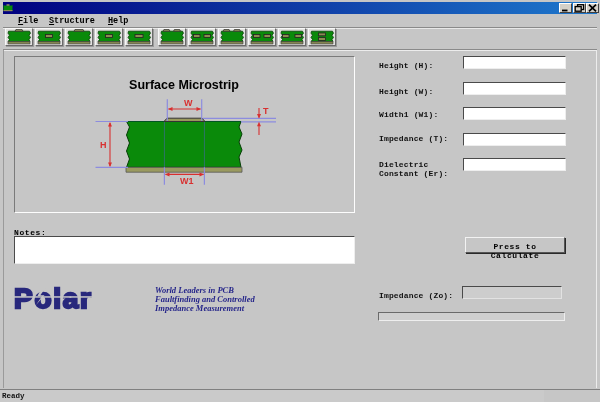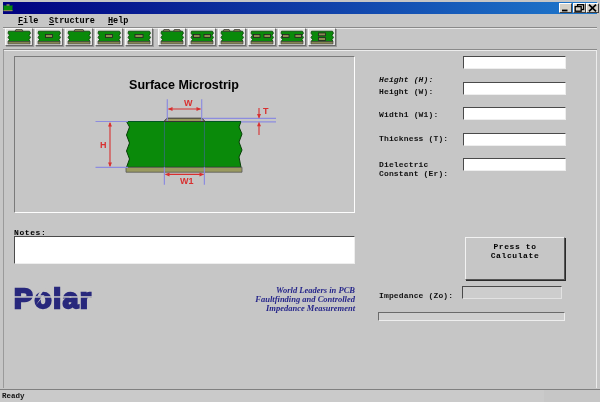--- a/index.html
+++ b/index.html
@@ -13,27 +13,27 @@
 .sep1b{position:absolute;left:3px;top:27.5px;width:594px;height:1px;background:#e8e8e8;}
 .tbtn{position:absolute;top:28px;width:28px;height:18px;background:#e2e2e0;border:1px solid;border-color:#f8f8f8 #6a6a6a #6a6a6a #f8f8f8;box-shadow:1px 1px 0 #9a9a9a;}
 .tbtn svg{display:block;margin:0px auto;}
 .sep2{position:absolute;left:3px;top:48.5px;width:594px;height:1px;background:#8a8a8a;}
 .sep2b{position:absolute;left:3px;top:49.5px;width:594px;height:1px;background:#ececec;}
 .panel{position:absolute;left:14px;top:56px;width:341px;height:157px;border-top:1px solid #7a7a7a;border-left:1px solid #7a7a7a;border-right:1px solid #fdfdfd;border-bottom:1px solid #fdfdfd;}
 .lbl{position:absolute;font:bold 8px "Liberation Mono",monospace;color:#111;letter-spacing:0.15px;white-space:nowrap;}
 .tb{position:absolute;left:463px;width:103px;height:13px;background:#fff;border-top:1.5px solid #4a4a4a;border-left:1.5px solid #4a4a4a;border-bottom:1px solid #eee;border-right:1px solid #eee;}
 .noteslbl{position:absolute;left:14px;top:228px;font:bold 8px "Liberation Mono",monospace;letter-spacing:0.6px;text-decoration:underline;}
 .notesbox{position:absolute;left:14px;top:236px;width:341px;height:28px;background:#fff;border-top:1.5px solid #4a4a4a;border-left:1.5px solid #4a4a4a;border-bottom:1px solid #eee;border-right:1px solid #eee;}
-.calc{position:absolute;left:465px;top:237px;width:100px;height:43px;background:#c6c6c6;border-top:1px solid #f2f2f2;border-left:1px solid #f2f2f2;border-right:1px solid #555;border-bottom:1px solid #555;box-shadow:1px 1px 0 #2a2a2a;font:bold 8px "Liberation Mono",monospace;text-align:center;padding-top:4px;line-height:9px;letter-spacing:0.6px;}
+.calc{position:absolute;left:465px;top:237px;width:100px;height:16px;background:#c6c6c6;border-top:1px solid #f2f2f2;border-left:1px solid #f2f2f2;border-right:1px solid #555;border-bottom:1px solid #555;box-shadow:1px 1px 0 #2a2a2a;font:bold 8px "Liberation Mono",monospace;text-align:center;padding-top:4px;line-height:9px;letter-spacing:0.6px;}
 .zbox{position:absolute;left:462px;top:286px;width:100px;height:13px;background:#cdcdcd;border-top:1.5px solid #4a4a4a;border-left:1.5px solid #4a4a4a;border-bottom:1px solid #e2e2e2;border-right:1px solid #e2e2e2;}
 .pbar{position:absolute;left:378px;top:311.5px;width:187px;height:9px;background:#cfcfcf;border-top:1px solid #6a6a6a;border-left:1px solid #6a6a6a;border-bottom:1px solid #eee;border-right:1px solid #eee;}
 .statline{position:absolute;left:0px;top:388.5px;width:600px;height:1px;background:#808080;}
 .statbar{position:absolute;left:0px;top:389.5px;width:544px;height:12.5px;background:#cacaca;}
 .ready{position:absolute;left:2px;top:2px;font:bold 7.5px "Liberation Mono",monospace;color:#111;}
-.tagline{position:absolute;left:155px;top:286px;width:200px;text-align:right;font:bold italic 8.5px "Liberation Serif",serif;color:#26268a;line-height:8.8px;}
+.tagline{position:absolute;left:155px;top:286px;width:200px;text-align:left;font:bold italic 8.5px "Liberation Serif",serif;color:#26268a;line-height:8.8px;}
 u{text-decoration:underline;}
 </style></head>
 <body>
 <div class="titlebar">
   <svg class="abs" style="left:0px;top:2px" width="10" height="8" viewBox="0 0 10 8">
       <rect x="0.5" y="1.5" width="9" height="5" fill="#0a8a0a" stroke="#044"></rect>
       <rect x="3.5" y="0.3" width="3" height="1.4" fill="#99995c"></rect>
       <rect x="0.5" y="6" width="9" height="1.2" fill="#8b8b52"></rect>
     </svg>
   <div class="wbtn" style="left:556px;"><svg width="11" height="8" viewBox="0 0 11 8">
@@ -181,27 +181,27 @@
     <path d="M245,65.8 l-2,4.5 h4 Z" stroke="none"></path>
   </g>
   <g font-family="Liberation Sans, sans-serif" font-size="9" font-weight="bold" fill="#d83030">
     <text x="170" y="50">W</text>
     <text x="86" y="92">H</text>
     <text x="166" y="128">W1</text>
     <text x="249" y="58">T</text>
   </g>
 </svg>
 
-<div class="lbl" style="left:379px;top:75px;font-style:italic;">Height (H):</div>
+<div class="lbl" style="left:379px;top:61px;">Height (H):</div>
 <div class="tb" style="top:56px;"></div>
 <div class="lbl" style="left:379px;top:86.5px;">Height (W):</div>
 <div class="tb" style="top:81.5px;"></div>
 <div class="lbl" style="left:379px;top:110px;">Width1 (W1):</div>
 <div class="tb" style="top:107px;"></div>
-<div class="lbl" style="left:379px;top:134px;">Thickness (T):</div>
+<div class="lbl" style="left:379px;top:134px;">Impedance (T):</div>
 <div class="tb" style="top:132.5px;"></div>
 <div class="lbl" style="left:379px;top:159.5px;">Dielectric<br>Constant (Er):</div>
 <div class="tb" style="top:158px;"></div>
 
 <div class="noteslbl">Notes:</div>
 <div class="notesbox"></div>
 
 <div class="calc">Press to<br>Calculate</div>
 
 <div class="lbl" style="left:379px;top:291px;">Impedance (Zo):</div>

